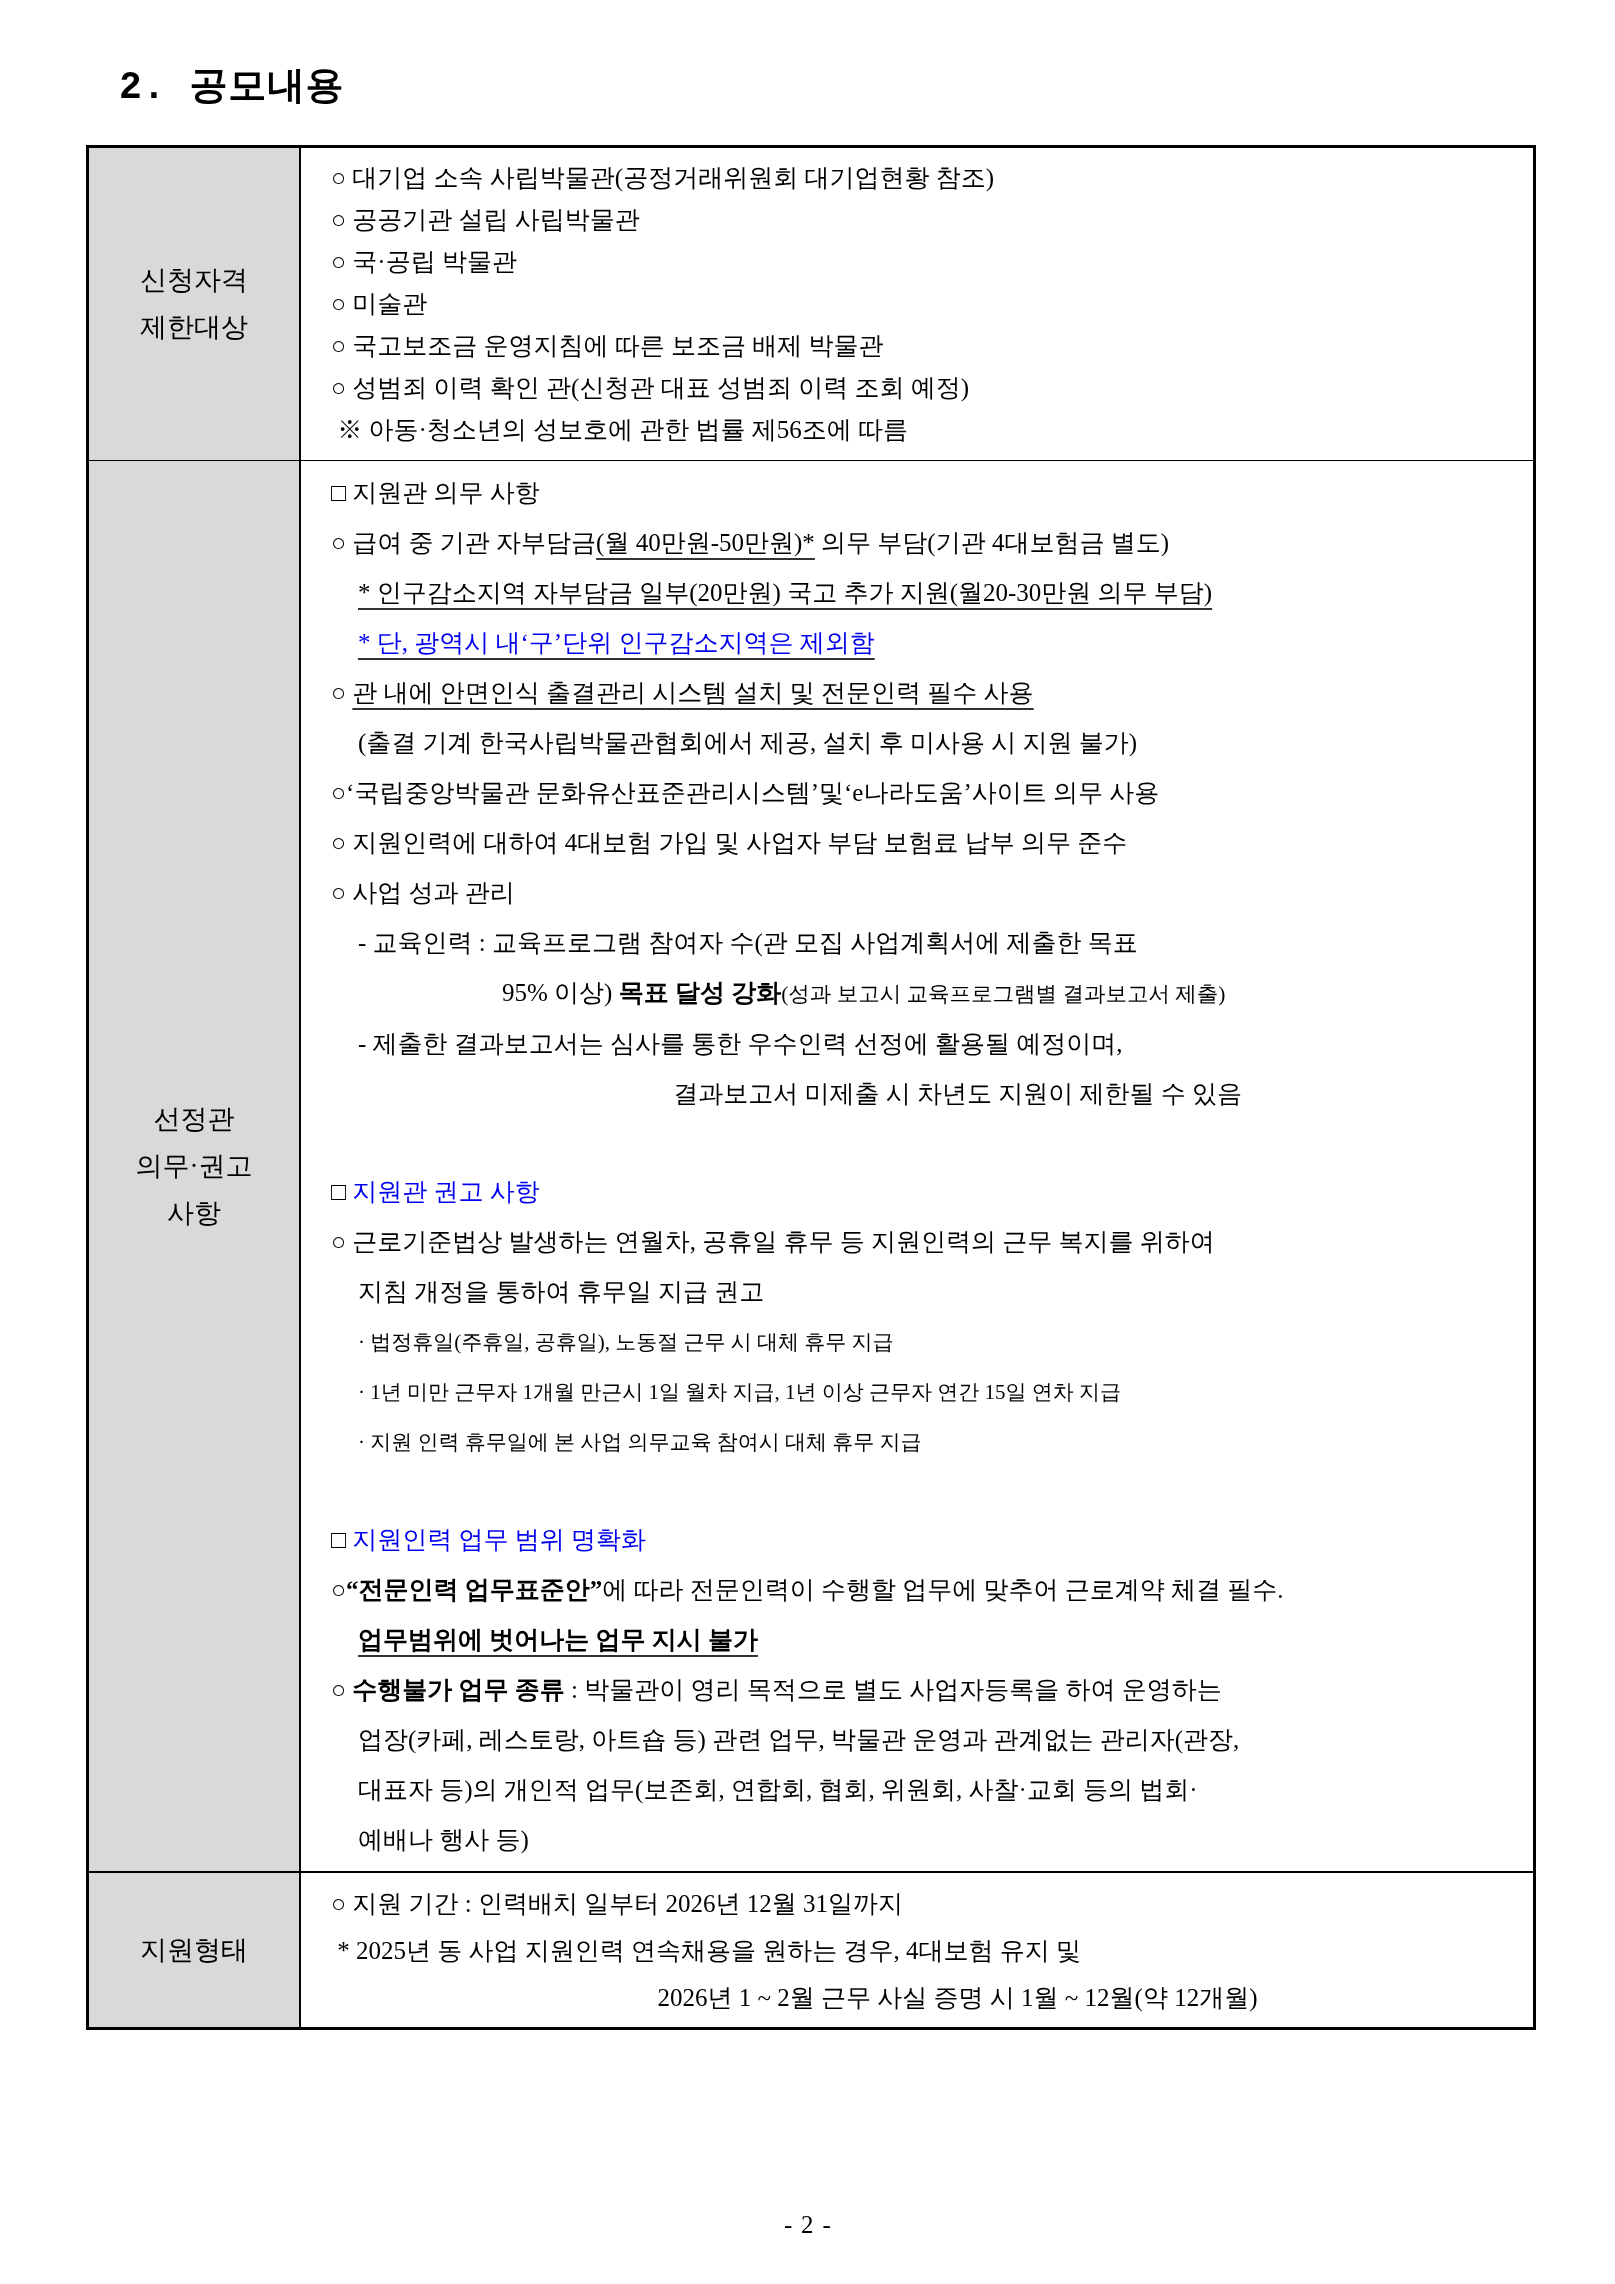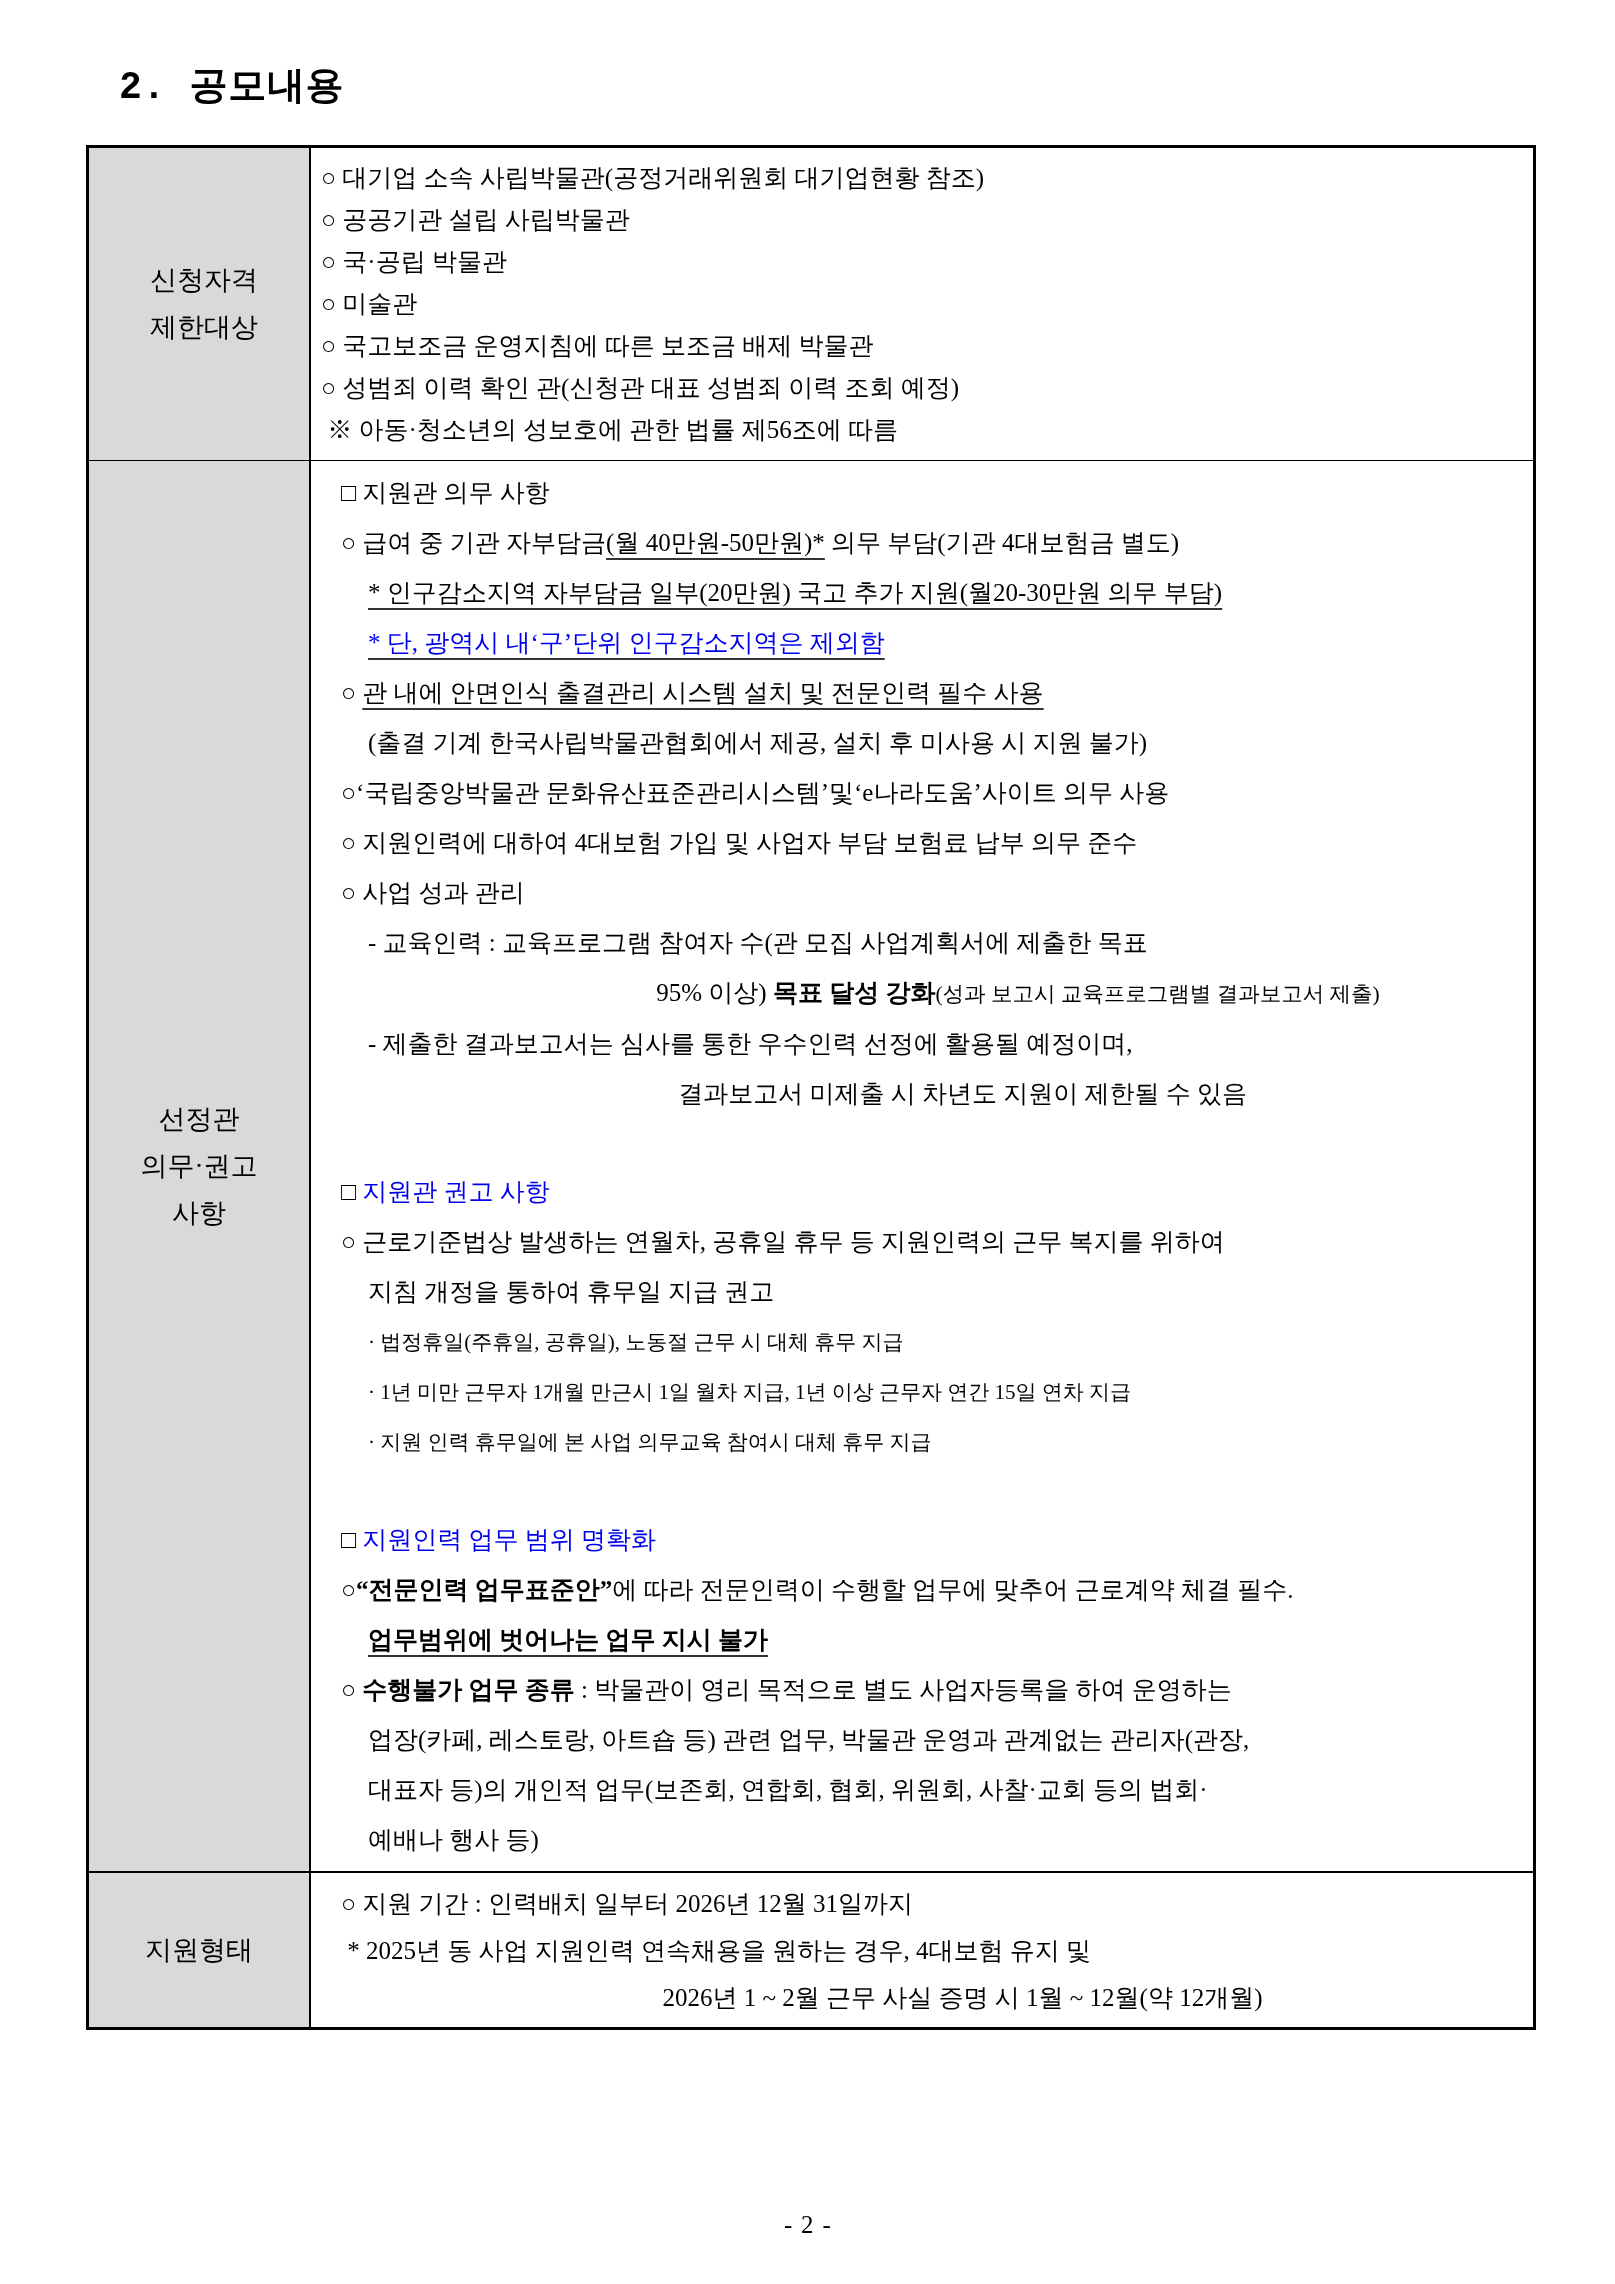--- a/index.html
+++ b/index.html
@@ -28,33 +28,33 @@
     width:210px;background:var(--hdr-bg);
     border-right:2px solid var(--border);
     text-align:center;font-size:27px;line-height:47px;
     white-space:pre;
   }
   td.ccell{
     padding:6.5px 9px 6.5px 30px;
     font-size:25px;
   }
   tr td{border-bottom:2.6px solid var(--border);}
-  tr.r1 td{border-bottom:1.3px solid var(--border);padding-left:10px;}
+  tr.r1 td{border-bottom:1.3px solid var(--border);}
   tr.r4 td{border-bottom:0;}
   .line{white-space:pre-wrap;overflow:hidden;}
   .c0 .line{line-height:48px;}
   .c1 .line{line-height:42px;}
   .c2 .line{line-height:46px;}
   .c3 .line{line-height:50px;}
   .c4 .line{line-height:47px;}
   .line.blank{min-height:48px;}
   .line.small{font-size:21px;}
   .ind1{padding-left:27px;}
   .ind2{padding-left:60px;text-align:center;}
-  .ind3{padding-left:171px;text-align:center;}
+  .ind3{padding-left:171px;}
   span.b{font-weight:bold;}
   span.u{text-decoration:underline;text-decoration-color:#333;text-underline-offset:6.5px;text-decoration-thickness:1.6px;}
   span.blue{color:var(--blue);}
   span.sm{font-size:21.5px;}
   .footer{
     position:absolute;left:0;top:2211px;width:100%;
     text-align:center;font-size:25px;letter-spacing:1.3px;
   }
 </style>
 </head>

